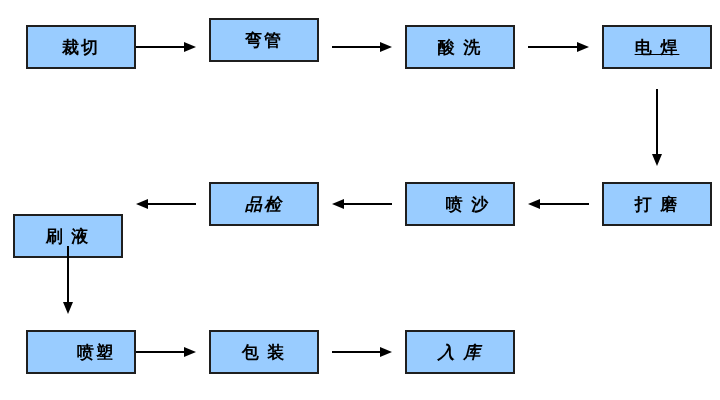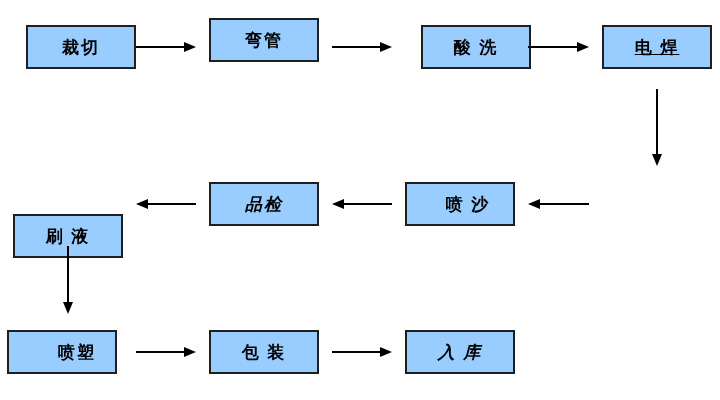--- a/index.html
+++ b/index.html
@@ -55,26 +55,27 @@
     border-right: 5px solid transparent;
     border-top: 12px solid #000000;
   }
 </style>
 </head>
 <body>
 
 <div id="canvas">
     <div class="flow-node" style="left: 26px; top: 25px;">裁切</div>
     <div class="flow-node" style="left: 209px; top: 18px;">弯管</div>
-    <div class="flow-node" style="left: 405px; top: 25px; margin-left: 16px;">酸 洗</div>
+    <div class="flow-node" style="left: 405px; top: 25px;">酸 洗</div>
     <div class="flow-node" style="left: 602px; top: 25px; text-decoration: underline;">电 焊</div>
     <div class="flow-node" style="left: 13px; top: 182px; margin-top: 32px;">刷 液</div>
     <div class="flow-node" style="left: 209px; top: 182px; font-style: italic;">品检</div>
     <div class="flow-node" style="left: 405px; top: 182px; padding-left: 16px;">喷 沙</div>
-    <div class="flow-node" style="left: 7px; top: 330px; padding-left: 30px;">喷塑</div>
+    <div class="flow-node" style="left: 602px; top: 182px;">打 磨</div>
+    <div class="flow-node" style="left: 26px; top: 330px; padding-left: 30px;">喷塑</div>
     <div class="flow-node" style="left: 209px; top: 330px;">包 装</div>
     <div class="flow-node" style="left: 405px; top: 330px; font-style: italic;">入 库</div>
     <div class="arrow-part shaft-h" style="left: 136px; top: 46px; width: 48px; height: 2px;"></div>
     <div class="arrow-part head-right" style="left: 184px; top: 42px;"></div>
     <div class="arrow-part shaft-h" style="left: 332px; top: 46px; width: 48px; height: 2px;"></div>
     <div class="arrow-part head-right" style="left: 380px; top: 42px;"></div>
     <div class="arrow-part shaft-h" style="left: 528px; top: 46px; width: 49px; height: 2px;"></div>
     <div class="arrow-part head-right" style="left: 577px; top: 42px;"></div>
     <div class="arrow-part shaft-v" style="left: 656px; top: 89px; width: 2px; height: 65px;"></div>
     <div class="arrow-part head-down" style="left: 652px; top: 154px;"></div>

